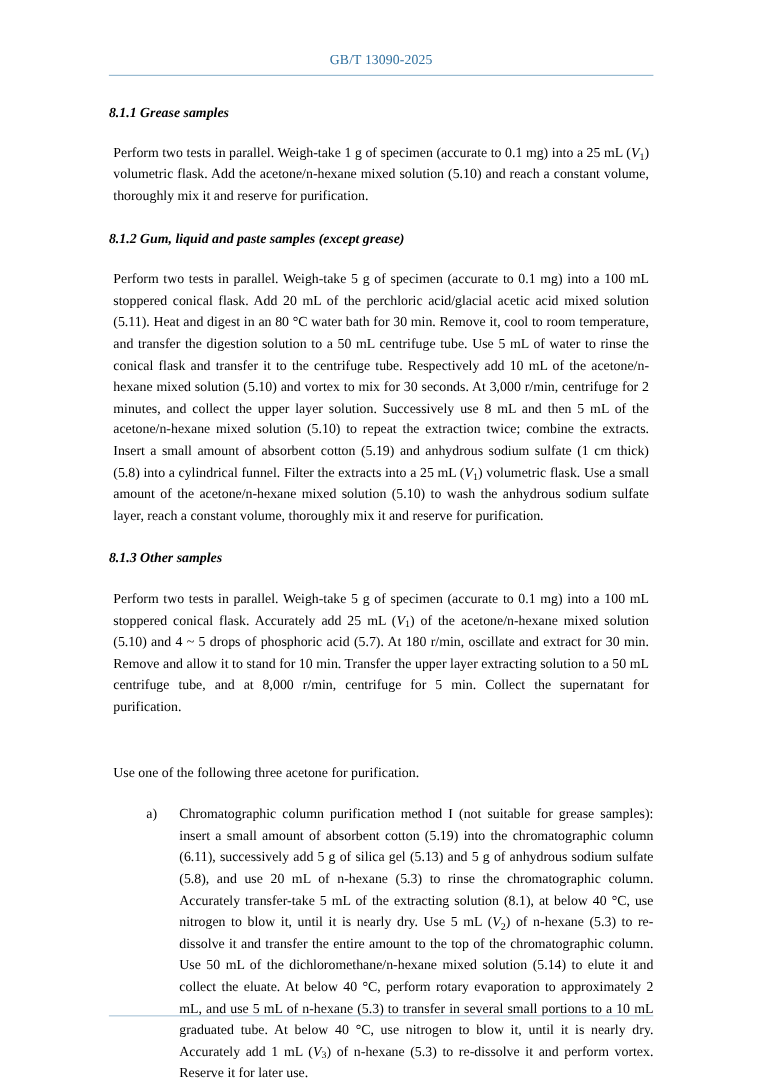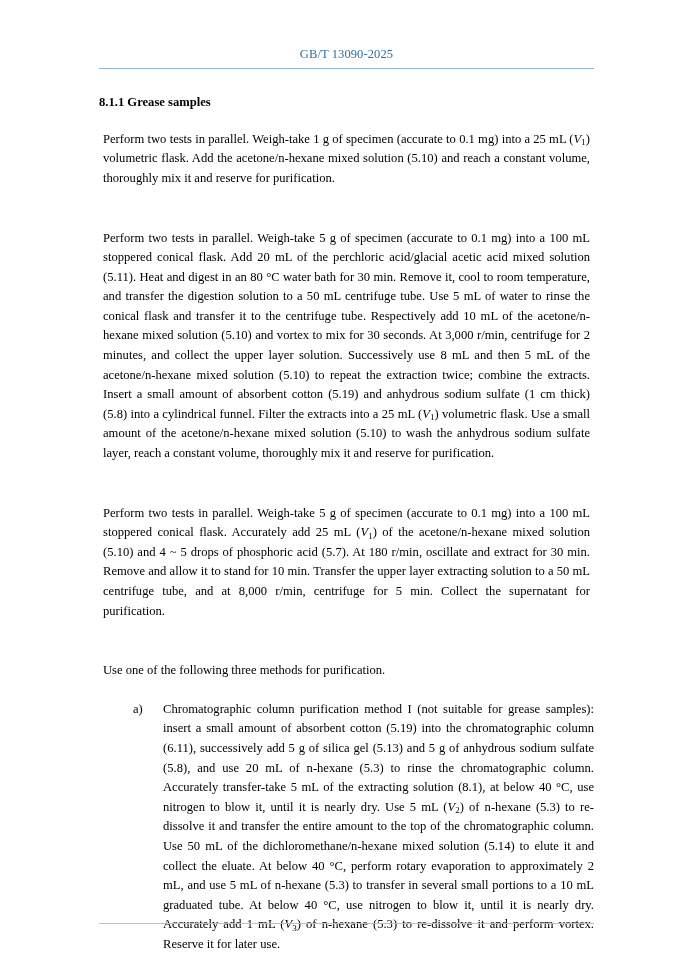--- a/index.html
+++ b/index.html
@@ -51,20 +51,21 @@
     top: 78px;
     width: 495px;
   }
 
   h3.sec-heading {
     font-size: 12.6px;
     font-weight: bold;
     margin: 0;
     padding: 0;
     line-height: 1.25;
+    font-style: italic;
   }
 
   p.body-par {
     font-size: 12.6px;
     margin: 4px;
     padding: 0;
     text-align: justify;
     text-justify: inter-word;
     line-height: 19.6px;
     hyphens: none;
@@ -157,32 +158,34 @@
   </div>
 
   <div class="content">
 
     <h3 class="sec-heading">8.1.1 Grease samples</h3>
     <div class="gap-md"></div>
     <p class="body-par"><span>Perform two tests in parallel. Weigh-take 1 g of specimen (accurate to 0.1 mg) into a 25 mL (</span><var>V</var><sub>1</sub><span>) volumetric flask. Add the acetone/n-hexane mixed solution (5.10) and reach a constant volume, thoroughly mix it and reserve for purification.</span></p>
 
     <div class="gap-lg"></div>
 
+    <h3 class="sec-heading">8.1.2 Gum, liquid and paste samples (except grease)</h3>
     <div class="gap-md"></div>
     <p class="body-par"><span>Perform two tests in parallel. Weigh-take 5 g of specimen (accurate to 0.1 mg) into a 100 mL stoppered conical flask. Add 20 mL of the perchloric acid/glacial acetic acid mixed solution (5.11). Heat and digest in an 80 °C water bath for 30 min. Remove it, cool to room temperature, and transfer the digestion solution to a 50 mL centrifuge tube. Use 5 mL of water to rinse the conical flask and transfer it to the centrifuge tube. Respectively add 10 mL of the acetone/n-hexane mixed solution (5.10) and vortex to mix for 30 seconds. At 3,000 r/min, centrifuge for 2 minutes, and collect the upper layer solution. Successively use 8 mL and then 5 mL of the acetone/n-hexane mixed solution (5.10) to repeat the extraction twice; combine the extracts. Insert a small amount of absorbent cotton (5.19) and anhydrous sodium sulfate (1 cm thick) (5.8) into a cylindrical funnel. Filter the extracts into a 25 mL (</span><var>V</var><sub>1</sub><span>) volumetric flask. Use a small amount of the acetone/n-hexane mixed solution (5.10) to wash the anhydrous sodium sulfate layer, reach a constant volume, thoroughly mix it and reserve for purification.</span></p>
 
     <div class="gap-lg"></div>
 
+    <h3 class="sec-heading">8.1.3 Other samples</h3>
     <div class="gap-md"></div>
     <p class="body-par"><span>Perform two tests in parallel. Weigh-take 5 g of specimen (accurate to 0.1 mg) into a 100 mL stoppered conical flask. Accurately add 25 mL (</span><var>V</var><sub>1</sub><span>) of the acetone/n-hexane mixed solution (5.10) and 4 ~ 5 drops of phosphoric acid (5.7). At 180 r/min, oscillate and extract for 30 min. Remove and allow it to stand for 10 min. Transfer the upper layer extracting solution to a 50 mL centrifuge tube, and at 8,000 r/min, centrifuge for 5 min. Collect the supernatant for purification.</span></p>
 
     <div class="gap-lg"></div>
 
     <div class="gap-md"></div>
-    <p class="body-par nojust">Use one of the following three methods for purification.</p>
+    <p class="body-par nojust">Use one of the following three acetone for purification.</p>
 
     <div class="gap-md"></div>
 
     <div class="list-item">
       <span class="list-marker">a)</span><span>Chromatographic column purification method I (not suitable for grease samples): insert a small amount of absorbent cotton (5.19) into the chromatographic column (6.11), successively add 5 g of silica gel (5.13) and 5 g of anhydrous sodium sulfate (5.8), and use 20 mL of n-hexane (5.3) to rinse the chromatographic column. Accurately transfer-take 5 mL of the extracting solution (8.1), at below 40 °C, use nitrogen to blow it, until it is nearly dry. Use 5 mL (</span><var>V</var><sub>2</sub><span>) of n-hexane (5.3) to re-dissolve it and transfer the entire amount to the top of the chromatographic column. Use 50 mL of the dichloromethane/n-hexane mixed solution (5.14) to elute it and collect the eluate. At below 40 °C, perform rotary evaporation to approximately 2 mL, and use 5 mL of n-hexane (5.3) to transfer in several small portions to a 10 mL graduated tube. At below 40 °C, use nitrogen to blow it, until it is nearly dry. Accurately add 1 mL (</span><var>V</var><sub>3</sub><span>) of n-hexane (5.3) to re-dissolve it and perform vortex. Reserve it for later use.</span>
     </div>
 
   </div>
 
   <div class="footer">

